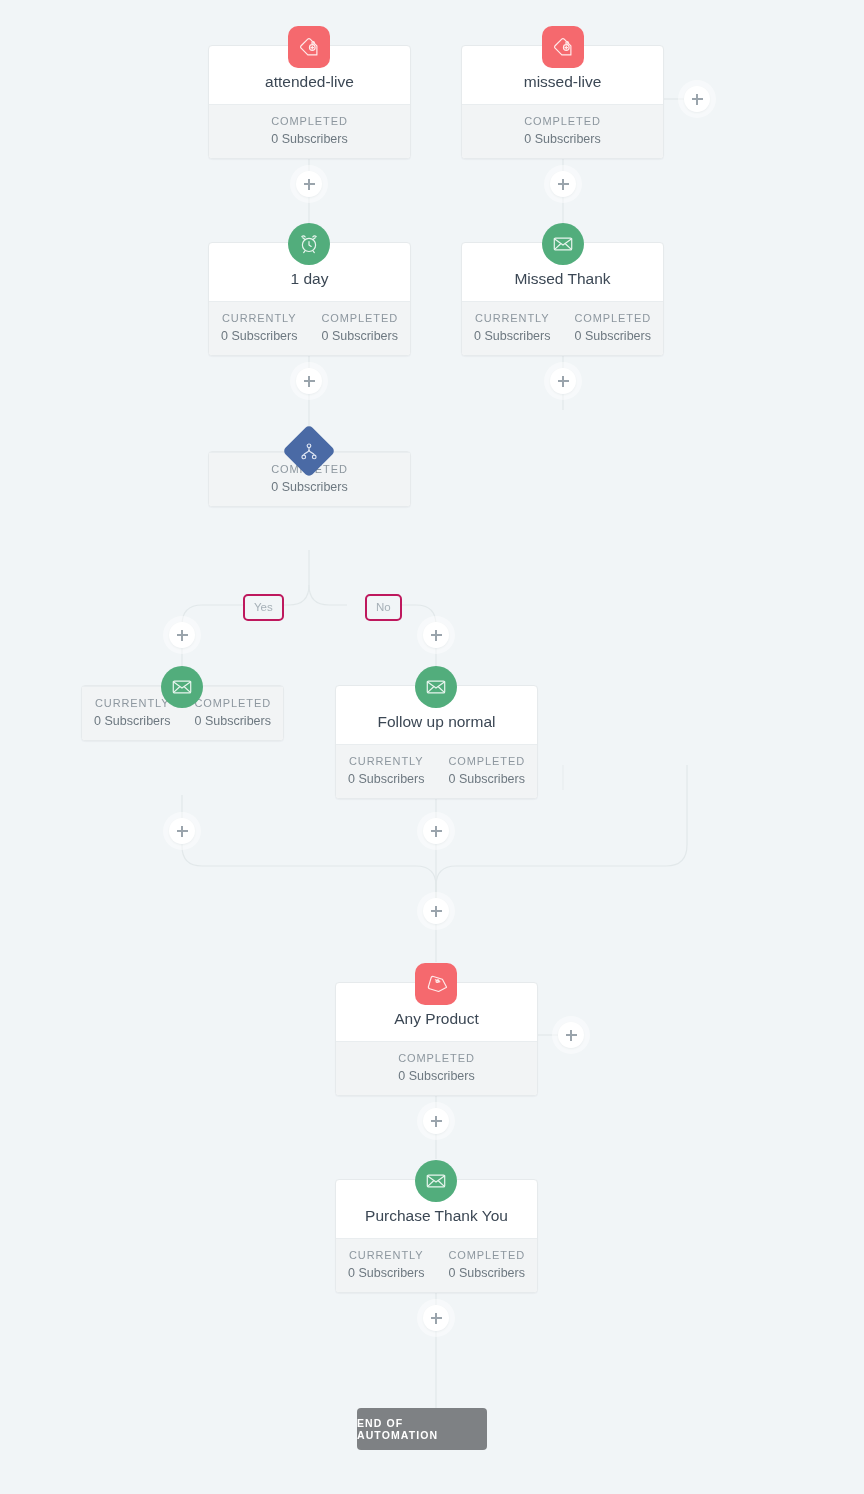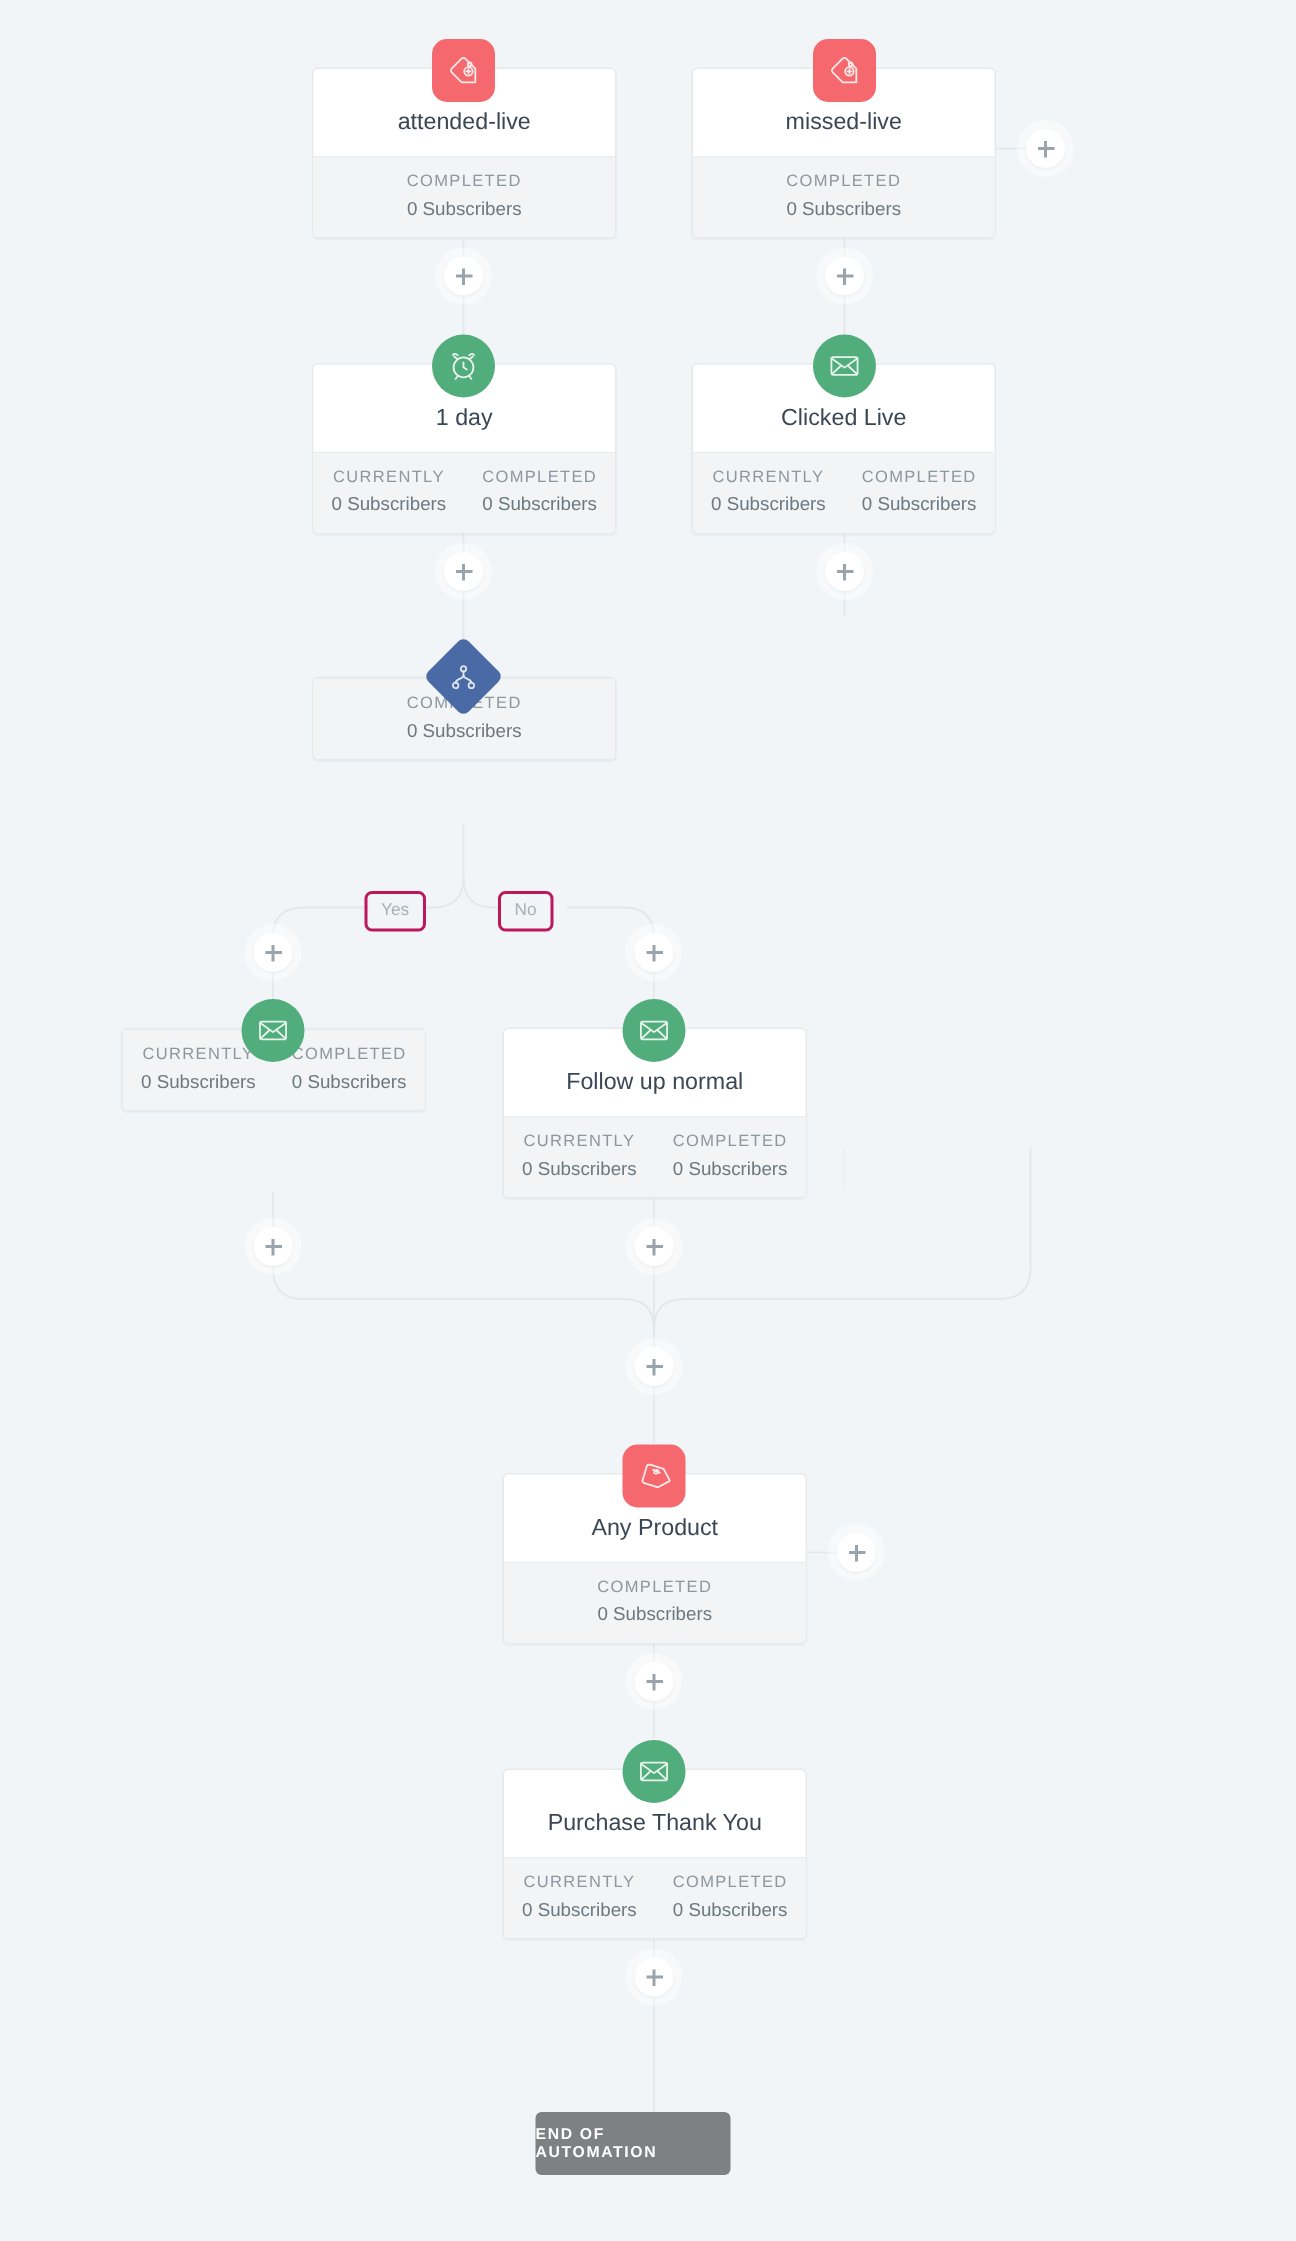--- a/index.html
+++ b/index.html
@@ -260,21 +260,21 @@
   </div>
 
   <div class="badge circle" style="left:542px; top:223px;">
     <svg width="22" height="22" viewBox="0 0 24 24" fill="none" stroke="#e8f5ee" stroke-width="1.3" stroke-linecap="round" stroke-linejoin="round">
       <rect x="2.5" y="5.5" width="19" height="13" rx="1.4"></rect>
       <path d="M2.5 6.3 12 13.2l9.5-6.9"></path>
       <path d="M2.9 17.9 9.2 12M21.1 17.9 14.8 12"></path>
     </svg>
   </div>
   <div class="node" style="left:461px; top:242px; width:203px;">
-    <div class="node-title">Clicked Live</div>
+    <div class="node-title">Missed Thank</div>
     <div class="node-stats">
       <div class="stat">
         <div class="stat-label">CURRENTLY</div>
         <div class="stat-value">0 Subscribers</div>
       </div>
       <div class="stat">
         <div class="stat-label">COMPLETED</div>
         <div class="stat-value">0 Subscribers</div>
       </div>
     </div>
@@ -296,21 +296,21 @@
   <div class="node" style="left:208px; top:451px; width:203px;">
     <div class="node-stats">
       <div class="stat">
         <div class="stat-label">COMPLETED</div>
         <div class="stat-value">0 Subscribers</div>
       </div>
     </div>
   </div>
 
   <div class="branch-label" style="left:243px; top:594px;">Yes</div>
-  <div class="branch-label" style="left:332px; top:594px;">No</div>
+  <div class="branch-label" style="left:365px; top:594px;">No</div>
 
   <div class="plus" style="left:169px; top:622px;"></div>
   <div class="plus" style="left:423px; top:622px;"></div>
 
   <div class="badge circle" style="left:161px; top:666px;">
     <svg width="22" height="22" viewBox="0 0 24 24" fill="none" stroke="#e8f5ee" stroke-width="1.3" stroke-linecap="round" stroke-linejoin="round">
       <rect x="2.5" y="5.5" width="19" height="13" rx="1.4"></rect>
       <path d="M2.5 6.3 12 13.2l9.5-6.9"></path>
       <path d="M2.9 17.9 9.2 12M21.1 17.9 14.8 12"></path>
     </svg>

